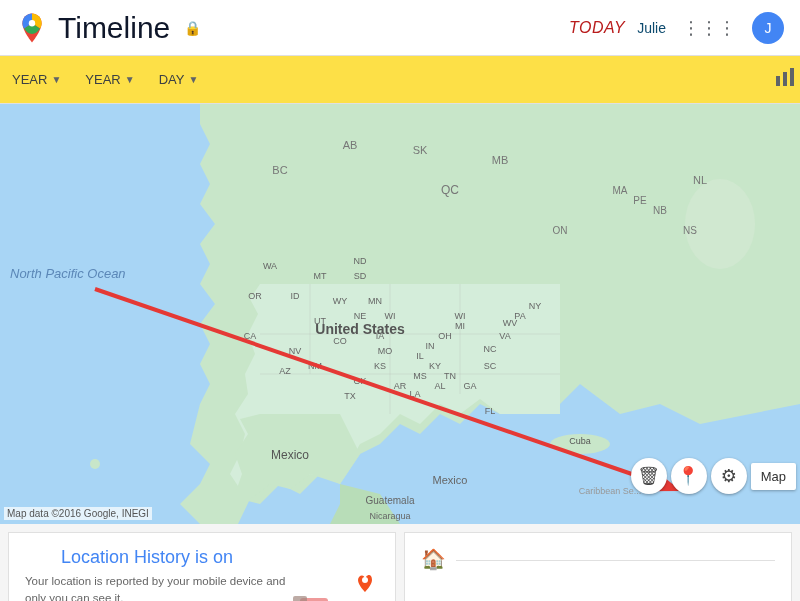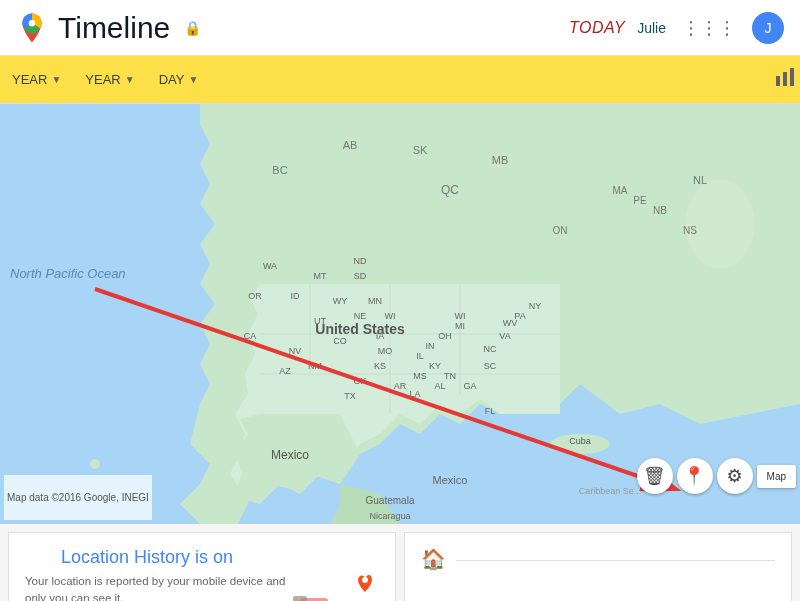--- a/index.html
+++ b/index.html
@@ -134,21 +134,21 @@
     }
 
     
     #map-attribution {
       position: absolute;
       bottom: 4px;
       left: 4px;
       font-size: 10px;
       color: #666;
       background: rgba(255,255,255,0.7);
-      padding: 17px 3px;
+      padding: 1px 3px;
     }
 
     
     #red-arrow-svg {
       position: absolute;
       top: 0; left: 0;
       width: 100%; height: 100%;
       pointer-events: none;
     }
 
@@ -403,21 +403,21 @@
     </defs>
     <line x1="95" y1="185" x2="655" y2="378" stroke="#e53935" stroke-width="4" marker-end="url(#arrowhead)"></line>
   </svg>
 
   <div id="map-attribution" style="position:absolute;bottom:4px;left:4px;font-size:10px;color:#555;">Map data ©2016 Google, INEGI</div>
 
   <div id="map-controls" style="position:absolute;bottom:30px;right:4px;display:flex;align-items:center;gap:4px;z-index:5;">
     <div class="map-control-btn" style="background:#fff;width:36px;height:36px;border-radius:50%;display:flex;align-items:center;justify-content:center;font-size:18px;color:#444;cursor:pointer;box-shadow:0 1px 3px rgba(0,0,0,0.35);">🗑</div>
     <div class="map-control-btn" style="background:#fff;width:36px;height:36px;border-radius:50%;display:flex;align-items:center;justify-content:center;font-size:18px;color:#444;cursor:pointer;box-shadow:0 1px 3px rgba(0,0,0,0.35);">📍</div>
     <div class="map-control-btn" style="background:#fff;width:36px;height:36px;border-radius:50%;display:flex;align-items:center;justify-content:center;font-size:18px;color:#444;cursor:pointer;box-shadow:0 1px 3px rgba(0,0,0,0.35);">⚙</div>
-    <div id="map-type-btn" style="background:#fff;padding:6px 10px;font-size:10px;color:#333;cursor:pointer;box-shadow:0 1px 3px rgba(0,0,0,0.3);border-radius:2px;">Map</div>
+    <div id="map-type-btn" style="background:#fff;padding:6px 10px;font-size:13px;color:#333;cursor:pointer;box-shadow:0 1px 3px rgba(0,0,0,0.3);border-radius:2px;">Map</div>
   </div>
 </div>
 
 <div id="bottom-panels" style="display:flex;height:125px;background:#f5f5f5;gap:0;">
 
   <div id="location-panel" style="flex:1;background:#fff;border:1px solid #e0e0e0;margin:8px 4px 8px 8px;padding:14px 16px 12px 16px;position:relative;overflow:hidden;">
     <div id="location-title" style="font-size:18px;color:#333;font-weight:400;margin-bottom:5px;">
       <span>Location History </span><span style="color:#4285f4;">is on</span>
     </div>
     <div id="location-description" style="font-size:11.5px;color:#666;line-height:1.45;margin-bottom:10px;">

